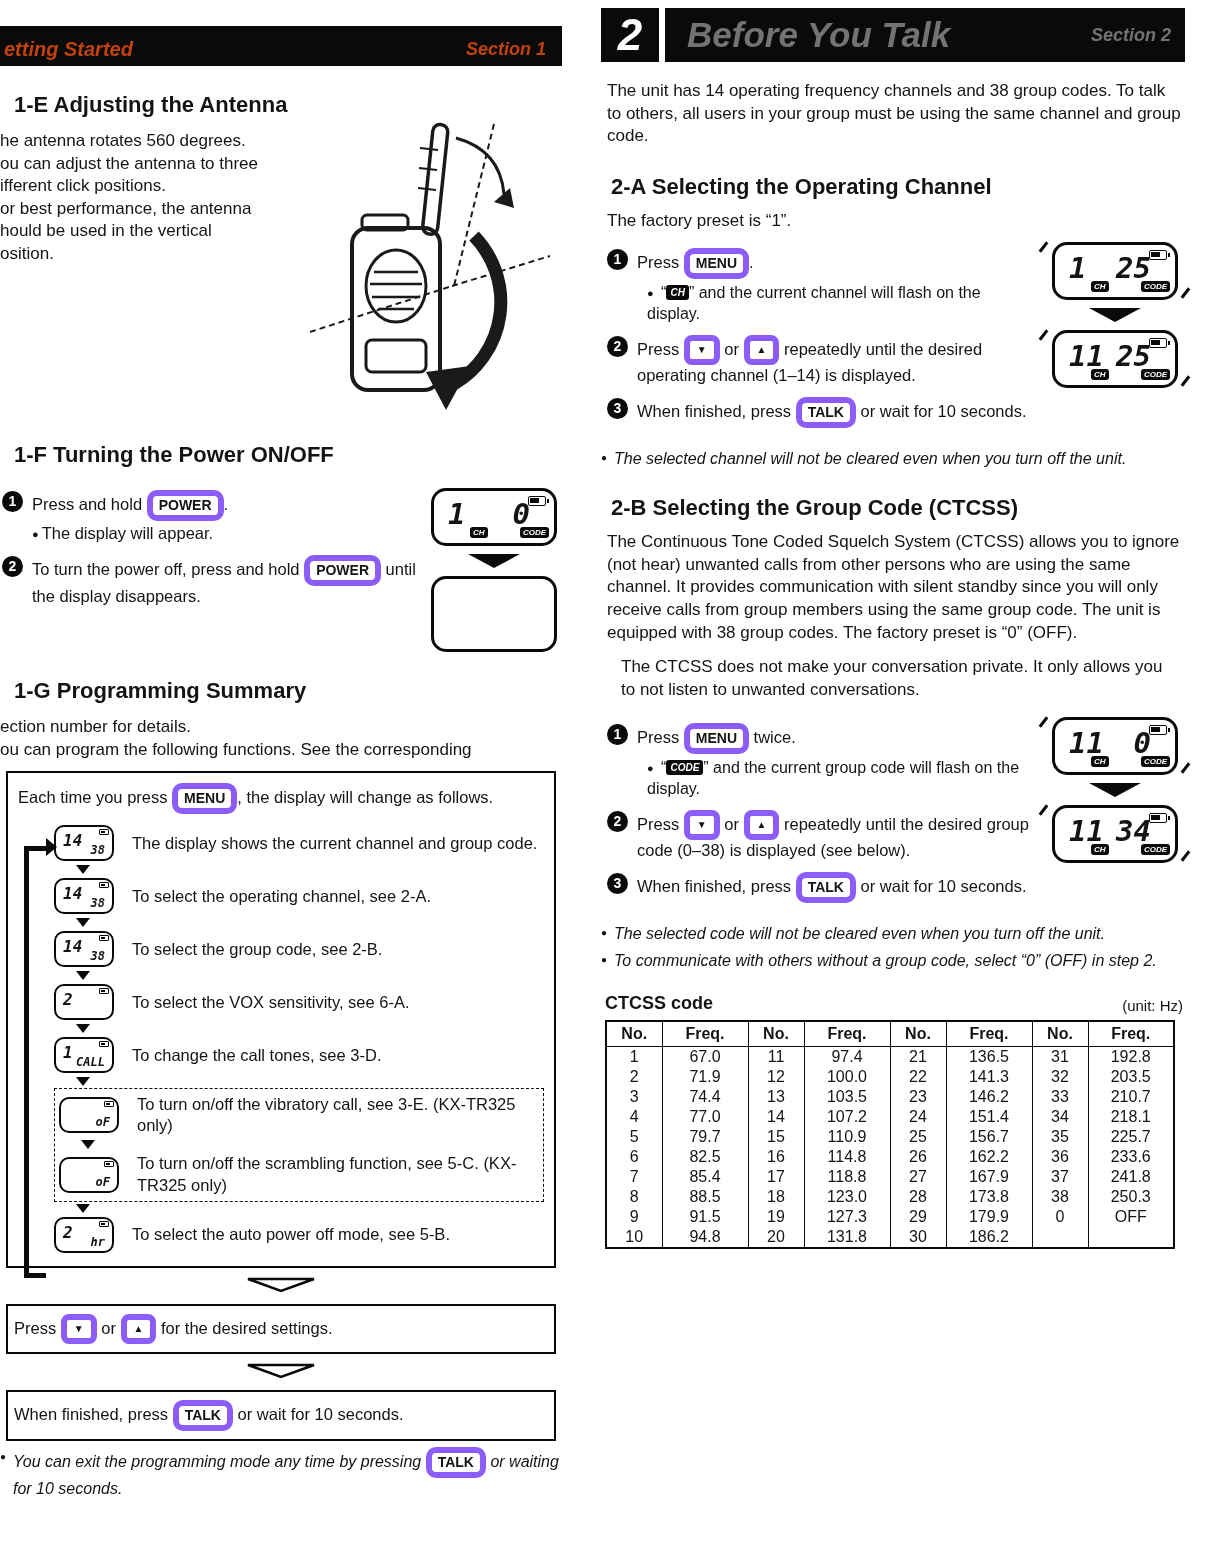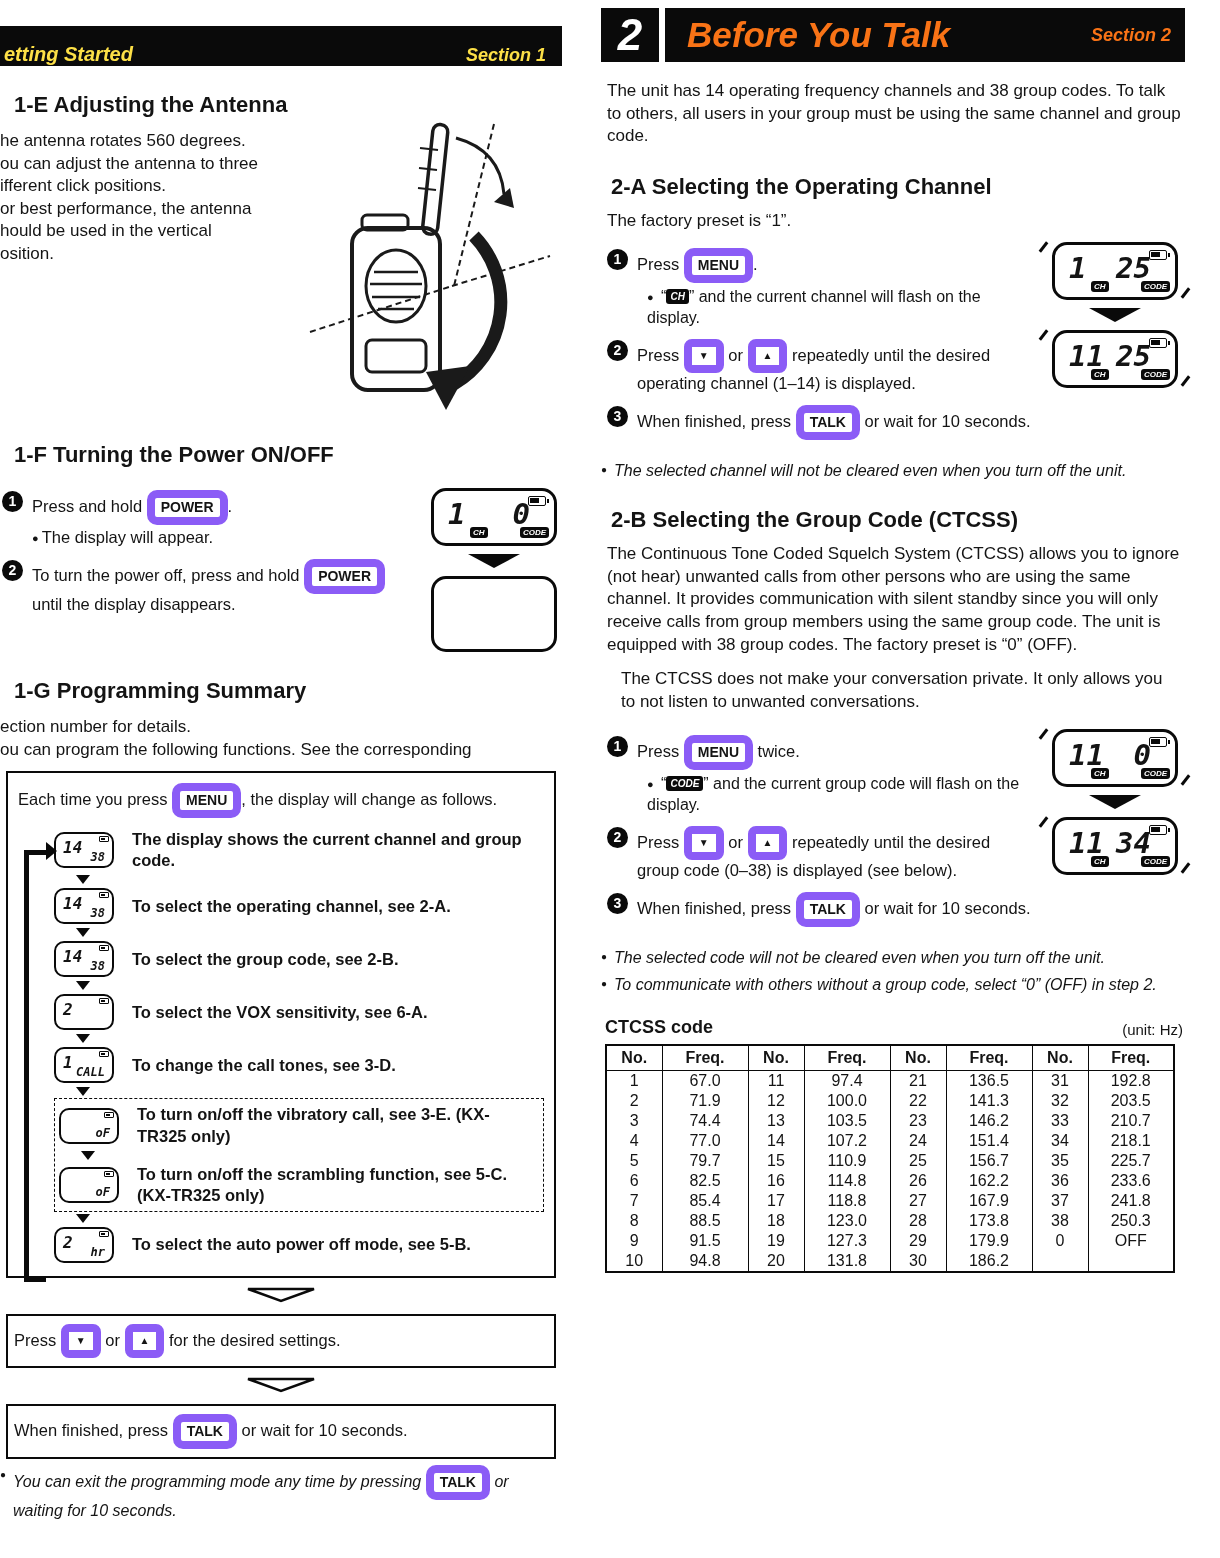--- a/index.html
+++ b/index.html
@@ -3,30 +3,30 @@
 <meta charset="utf-8">
 <style>
   * { margin:0; padding:0; box-sizing:border-box; }
   html,body { width:1220px; height:1558px; }
   body { background:#fff; color:#141414; font-family:"Liberation Sans", sans-serif; position:relative; overflow:hidden; }
 
   .col-left  { position:absolute; left:0;   top:26px; width:562px; }
   .col-right { position:absolute; left:601px; top:8px; width:584px; }
 
   
-  .hdr-bar { background:#0a0a0a; color:#fde047; height:40px; display:flex; align-items:flex-end;
+  .hdr-bar { background:#0a0a0a; color:#c2410c; height:40px; display:flex; align-items:center;
              justify-content:space-between; padding:6px 16px 0 4px; font-weight:bold; font-style:italic; }
   .hdr-title { font-size:20px; }
   .hdr-sec   { font-size:18px; }
 
   .r-hdr { display:flex; align-items:stretch; height:54px; }
   .r-hdr-num { background:#0a0a0a; color:#fff; width:58px; display:flex; align-items:center; justify-content:center;
                font-size:44px; font-weight:bold; font-style:italic; }
   .r-hdr-gap { width:6px; background:#fff; }
-  .r-hdr-bar { background:#0a0a0a; color:#f97316; flex:1; display:flex; align-items:center;
+  .r-hdr-bar { background:#0a0a0a; color:#737373; flex:1; display:flex; align-items:center;
                justify-content:space-between; padding:0 14px 0 22px; }
   .r-hdr-title { font-size:35px; font-weight:bold; font-style:italic; }
   .r-hdr-sec   { font-size:18px; font-weight:bold; font-style:italic; }
 
   h2.sec-title { font-size:22px; font-weight:bold; margin:26px 0 12px 14px; }
   .col-right h2.sec-title { margin:26px 0 10px 10px; }
 
   .p  { font-size:17px; line-height:1.33; }
   .pl { margin-left:0; }
   .ind { margin-left:14px; }
@@ -34,21 +34,21 @@
   
   .step { display:flex; gap:9px; margin:10px 0 4px; font-size:16.5px; line-height:1.33; }
   .stepnum { flex:0 0 auto; width:21px; height:21px; border-radius:50%; background:#0a0a0a; color:#fff;
              font-size:14px; font-weight:bold; text-align:center; line-height:21px; margin-top:1px; }
   .steptext { flex:1; }
   .bullet { margin-top:2px; }
   .bullet::before { content:"●"; font-size:11px; margin-right:3px; vertical-align:1px; }
   .sub-bullet { margin:2px 0 6px 40px; font-size:16px; line-height:1.3; }
   .sub-bullet::before { content:"●"; font-size:11px; margin-right:3px; vertical-align:1px; }
 
-  .kbtn { display:inline-block; border:8px solid #8b5cf6; border-radius:10px; padding:0 6px;
+  .kbtn { display:inline-block; border:6px solid #8b5cf6; border-radius:10px; padding:0 6px;
           font-weight:bold; font-size:14px; line-height:19px; white-space:nowrap; }
   .kbtn.arrow { border-radius:8px; font-size:10px; padding:0 7px; line-height:18px; vertical-align:2px; }
   .inline-badge { display:inline-block; background:#0a0a0a; color:#fff; font-weight:bold; font-style:italic;
                   font-size:10px; border-radius:3px; padding:1px 4px; vertical-align:2px; }
 
   
   .lcd { position:relative; width:126px; height:58px; border:3px solid #0a0a0a; border-radius:15px; background:#fff; }
   .lcd .dg { position:absolute; font-family:"DejaVu Sans Mono", monospace; font-style:italic; font-weight:bold; font-size:29px; top:6px; }
   .lcd .dg.ch   { left:14px; }
   .lcd .dg.code { right:24px; }
@@ -90,21 +90,21 @@
   .flowhead { position:absolute; left:28px; top:16px; width:0; height:0;
               border-top:9px solid transparent; border-bottom:9px solid transparent; border-left:11px solid #0a0a0a; }
   .prow { display:flex; align-items:center; gap:18px; padding:3px 0; }
   .row-arrow { width:0; height:0; border-left:7px solid transparent; border-right:7px solid transparent;
                border-top:9px solid #0a0a0a; margin:1px 0 1px 22px; }
   .mini-lcd { position:relative; flex:0 0 60px; width:60px; height:36px; border:2.5px solid #0a0a0a; border-radius:10px; }
   .mini-main { position:absolute; left:7px; top:4px; font-family:"DejaVu Sans Mono",monospace; font-style:italic; font-weight:bold; font-size:16px; }
   .mini-sub  { position:absolute; right:7px; bottom:2px; font-family:"DejaVu Sans Mono",monospace; font-style:italic; font-weight:bold; font-size:12px; }
   .mini-batt { position:absolute; top:2px; right:3px; width:10px; height:6px; border:1px solid #0a0a0a; border-radius:1px; }
   .mini-batt::before { content:""; position:absolute; left:1px; top:1px; width:4px; height:2px; background:#0a0a0a; }
-  .prow-desc { font-size:16.5px; line-height:1.28;font-weight:bold; }
+  .prow-desc { font-size:16.5px; line-height:1.28; }
   .dashed-group { border:1.5px dashed #0a0a0a; padding:2px 4px; margin:2px 0; }
 
   .hollow-wrap { text-align:center; margin:8px 0 6px; }
   .wide-box { border:2px solid #0a0a0a; margin:0 6px; padding:8px 6px; font-size:16.5px; }
   .exit-note { margin:12px 0 0 2px; }
 
   .note-italic { position:relative; font-style:italic; font-size:16px; line-height:1.32; padding-left:13px; margin:6px 0; }
   .note-italic::before { content:"●"; position:absolute; left:0; top:3px; font-size:10px; font-style:normal; }
 
   

